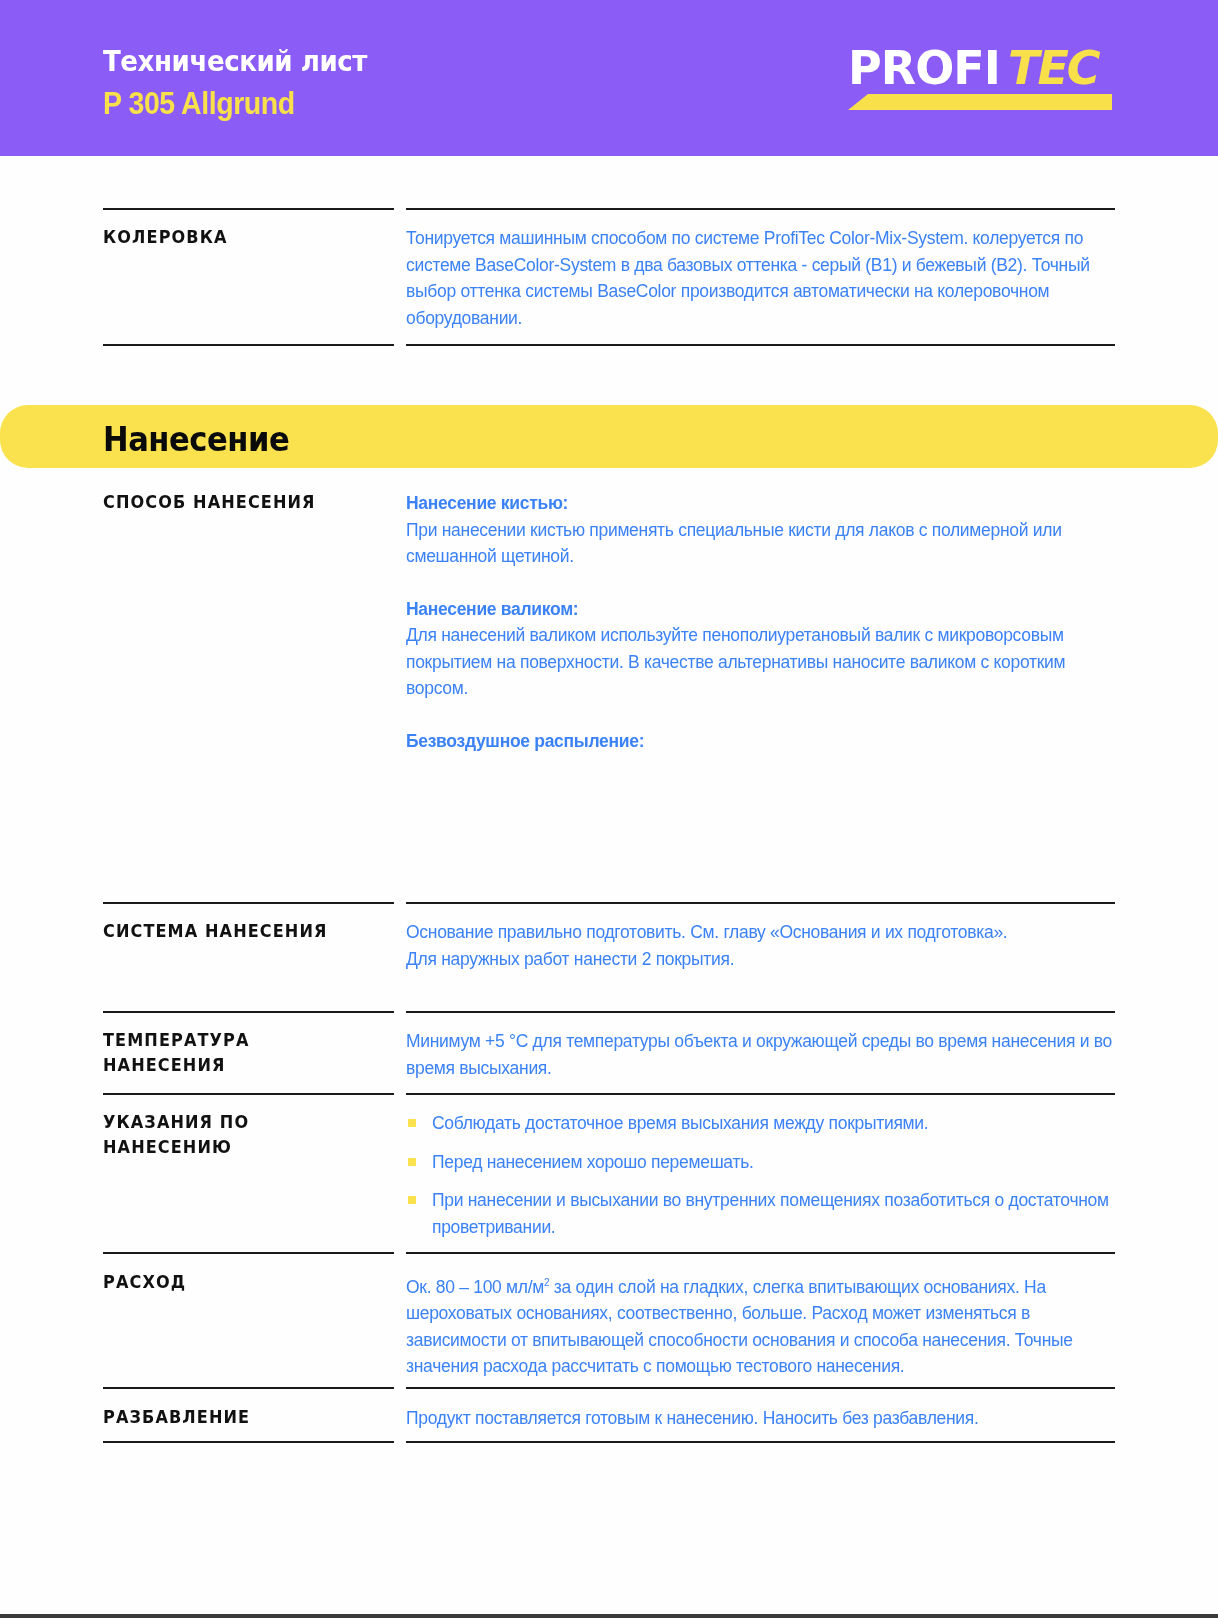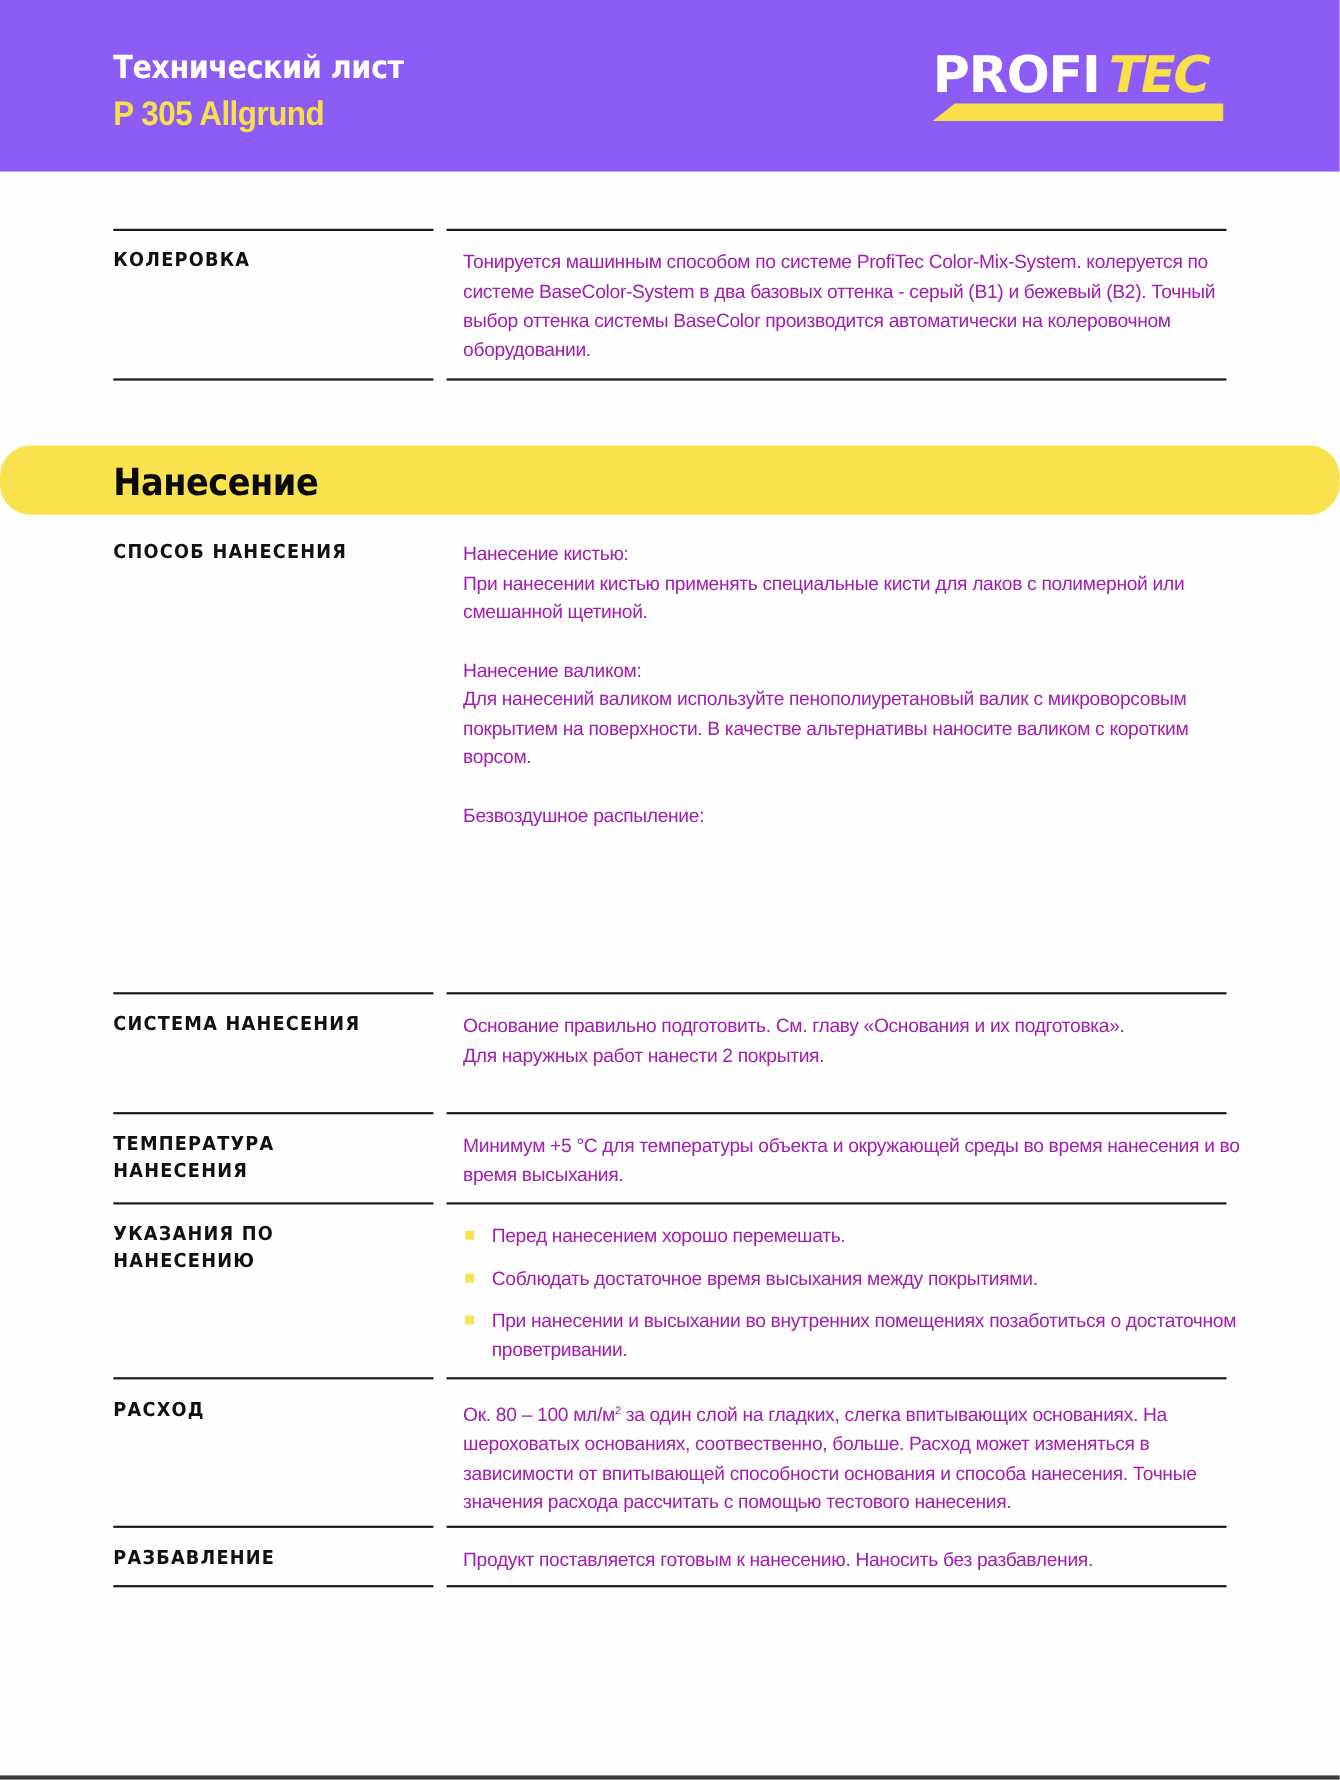--- a/index.html
+++ b/index.html
@@ -6,28 +6,28 @@
     html, body { width: 1218px; height: 1618px; background: #fefefe; overflow: hidden; }
     body { position: relative; font-family: "Liberation Sans", sans-serif; color: #1a1a1a; }
 
     .header { position: absolute; left: 0; top: 0; width: 1218px; height: 156px; background: #8b5cf6; }
     .header-title { position: absolute; left: 103px; top: 44px; font-size: 29px; font-weight: 700; color: #fff; letter-spacing: -0.5px; font-family: "DejaVu Sans", sans-serif; transform: scaleX(0.9); transform-origin: left; }
     .header-product { position: absolute; left: 103px; top: 86px; font-size: 31px; font-weight: 700; color: #f8e04a; letter-spacing: -0.5px; transform: scaleX(0.92); transform-origin: left; }
     .logo { position: absolute; left: 848px; top: 40px; width: 270px; height: 72px; }
 
     .row { position: absolute; left: 103px; width: 1012px; }
     .label { position: absolute; left: 0; width: 290px; font-size: 17.5px; font-weight: 700; letter-spacing: 1.2px; line-height: 25px; color: #111; font-family: "DejaVu Sans", sans-serif; transform: scaleX(0.92); transform-origin: left; }
-    .content { position: absolute; left: 318px; width: 712px; font-size: 17.5px; line-height: 26.5px; color: #a21caf; letter-spacing: -0.3px; }
+    .content { position: absolute; left: 303px; width: 712px; font-size: 17.5px; line-height: 26.5px; color: #3b82f6; letter-spacing: -0.3px; }
     .rule-l { position: absolute; left: 103px; width: 291px; height: 2px; background: #1a1a1a; }
     .rule-r { position: absolute; left: 406px; width: 709px; height: 2px; background: #1a1a1a; }
 
     .section-band { position: absolute; left: 0; top: 405px; width: 1218px; height: 63px; background: #f9e24d; border-radius: 28px; }
     .section-title { position: absolute; left: 103px; top: 14px; font-size: 34px; font-weight: 700; color: #0a0a0a; letter-spacing: -0.5px; font-family: "DejaVu Sans", sans-serif; transform: scaleX(0.9); transform-origin: left; }
 
-    .sub-head { font-weight: 400; }
+    .sub-head { font-weight: 700; }
     .para + .para { margin-top: 26px; }
     .bullet-list { list-style: none; }
     .bullet-list li { position: relative; padding-left: 26px; margin-bottom: 12px; line-height: 26.5px; }
     .bullet { position: absolute; left: 2px; top: 9px; width: 8px; height: 8px; background: #f9e24d; }
 
     .footer-line { position: absolute; left: 0; top: 1614px; width: 1218px; height: 4px; background: #3a3a3a; }
   </style>
 </head>
 <body>
 
@@ -92,22 +92,22 @@
 </div>
 <div class="rule-l" style="top:1093px"></div>
 <div class="rule-r" style="top:1093px"></div>
 
 <div class="row" style="top:1110px">
   <div class="label">
     <div>УКАЗАНИЯ ПО</div>
     <div>НАНЕСЕНИЮ</div>
   </div>
   <ul class="content bullet-list">
+    <li><span class="bullet"></span><span>Соблюдать достаточное время высыхания между покрытиями.</span></li>
     <li><span class="bullet"></span><span>Перед нанесением хорошо перемешать.</span></li>
-    <li><span class="bullet"></span><span>Соблюдать достаточное время высыхания между покрытиями.</span></li>
     <li><span class="bullet"></span><span>При нанесении и высыхании во внутренних помещениях позаботиться о достаточном проветривании.</span></li>
   </ul>
 </div>
 <div class="rule-l" style="top:1252px"></div>
 <div class="rule-r" style="top:1252px"></div>
 
 <div class="row" style="top:1270px">
   <div class="label">РАСХОД</div>
   <div class="content"><span>Ок. 80 – 100 мл/м</span><sup style="font-size:10px">2</sup><span> за один слой на гладких, слегка впитывающих основаниях. На шероховатых основаниях, соотвественно, больше. Расход может изменяться в зависимости от впитывающей способности основания и способа нанесения. Точные значения расхода рассчитать с помощью тестового нанесения.</span></div>
 </div>

